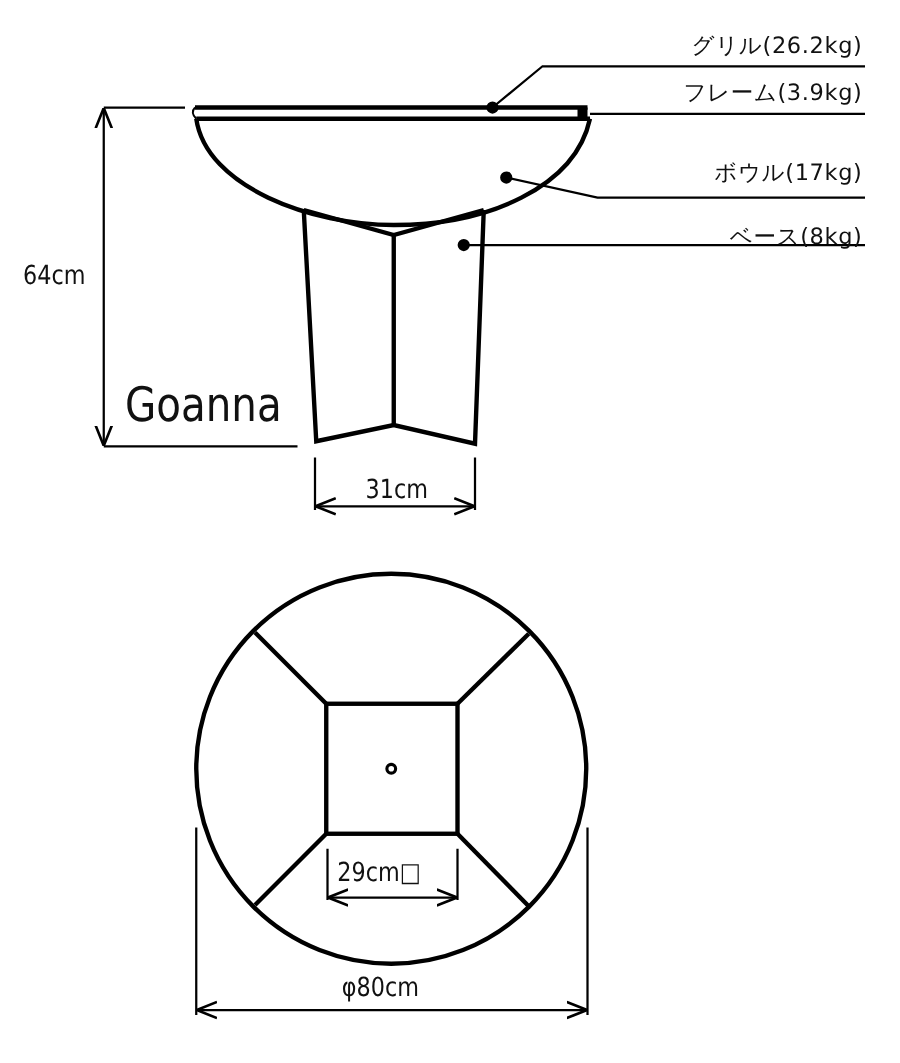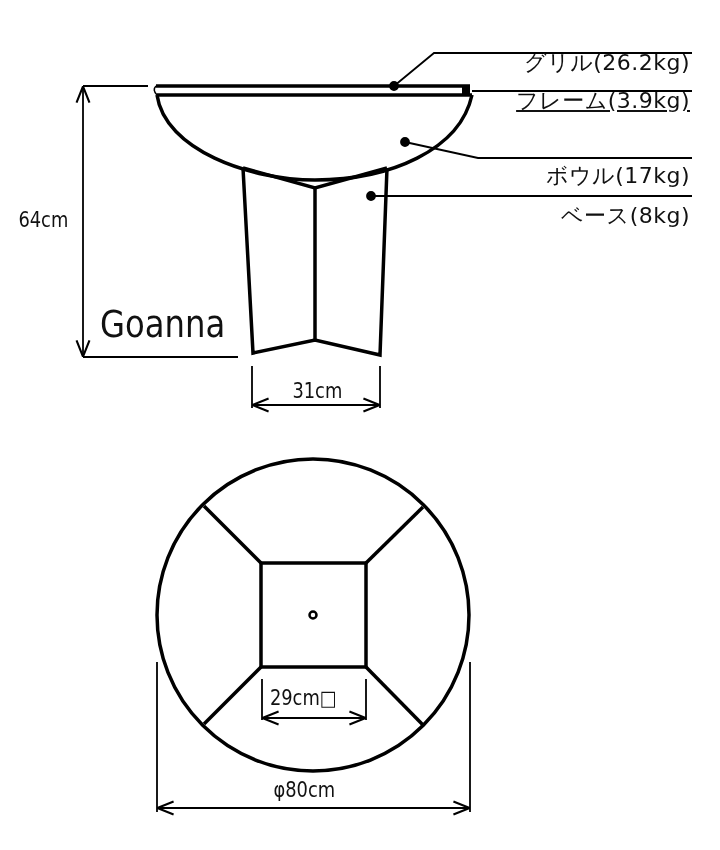--- a/index.html
+++ b/index.html
@@ -1,20 +1,20 @@
 <!DOCTYPE html>
 <html><head>
 <meta charset="utf-8">
 <style>
   html, body { margin: 0; padding: 0; background: #ffffff; }
   body { width: 720px; height: 850px; position: relative; overflow: hidden;
          font-family: "DejaVu Sans", "Liberation Sans", sans-serif; color: #000; }
   svg { position: absolute; left: 0; top: 0; }
   .lbl { position: absolute; white-space: nowrap; color: #111; line-height: 1; }
-  .part-label { font-size: 22px; letter-spacing: 0.5px; text-align: right; right: 30px; margin-top: 24px; }
+  .part-label { font-size: 18px; letter-spacing: 0.5px; text-align: right; right: 30px; }
   .dim-label { font-size: 21px; transform: scaleX(0.85); transform-origin: center; }
   .model { font-size: 38px; transform: scaleX(0.85); transform-origin: left; }
 </style>
 </head>
 <body>
 
 <svg width="720" height="850" viewBox="0 0 720 850">
   <defs>
     <marker id="arr" viewBox="0 0 10 10" refX="9" refY="5" markerWidth="9" markerHeight="9" orient="auto-start-reverse">
       <path d="M0,1 L10,5 L0,9" fill="none" stroke="#000" stroke-width="1.3"></path>
@@ -81,22 +81,22 @@
 
     <g stroke-width="1.8">
       <line x1="157" y1="662" x2="157" y2="812"></line>
       <line x1="470" y1="662" x2="470" y2="812"></line>
       <line x1="159" y1="808" x2="468" y2="808" marker-start="url(#arr)" marker-end="url(#arr)"></line>
     </g>
   </g>
 </svg>
 
 <div class="lbl part-label" style="top:28px;">グリル(26.2kg)</div>
-<div class="lbl part-label" style="top:66px;text-decoration:underline;">フレーム(3.9kg)</div>
-<div class="lbl part-label" style="top:141px;text-align:center;">ボウル(17kg)</div>
+<div class="lbl part-label" style="top:66px;">フレーム(3.9kg)</div>
+<div class="lbl part-label" style="top:130px;text-align:center;">ボウル(17kg)</div>
 <div class="lbl part-label" style="top:181px;">ベース(8kg)</div>
 
 <div class="lbl dim-label" style="left:14px; top:210px;">64cm</div>
 <div class="lbl dim-label" style="left:288px; top:381px;">31cm</div>
 <div class="lbl dim-label" style="left:264px; top:688px;">29cm□</div>
 <div class="lbl dim-label" style="left:268px; top:780px;">φ80cm</div>
 
 <div class="lbl model" style="left:100px; top:305px;">Goanna</div>
 
 </body></html>

